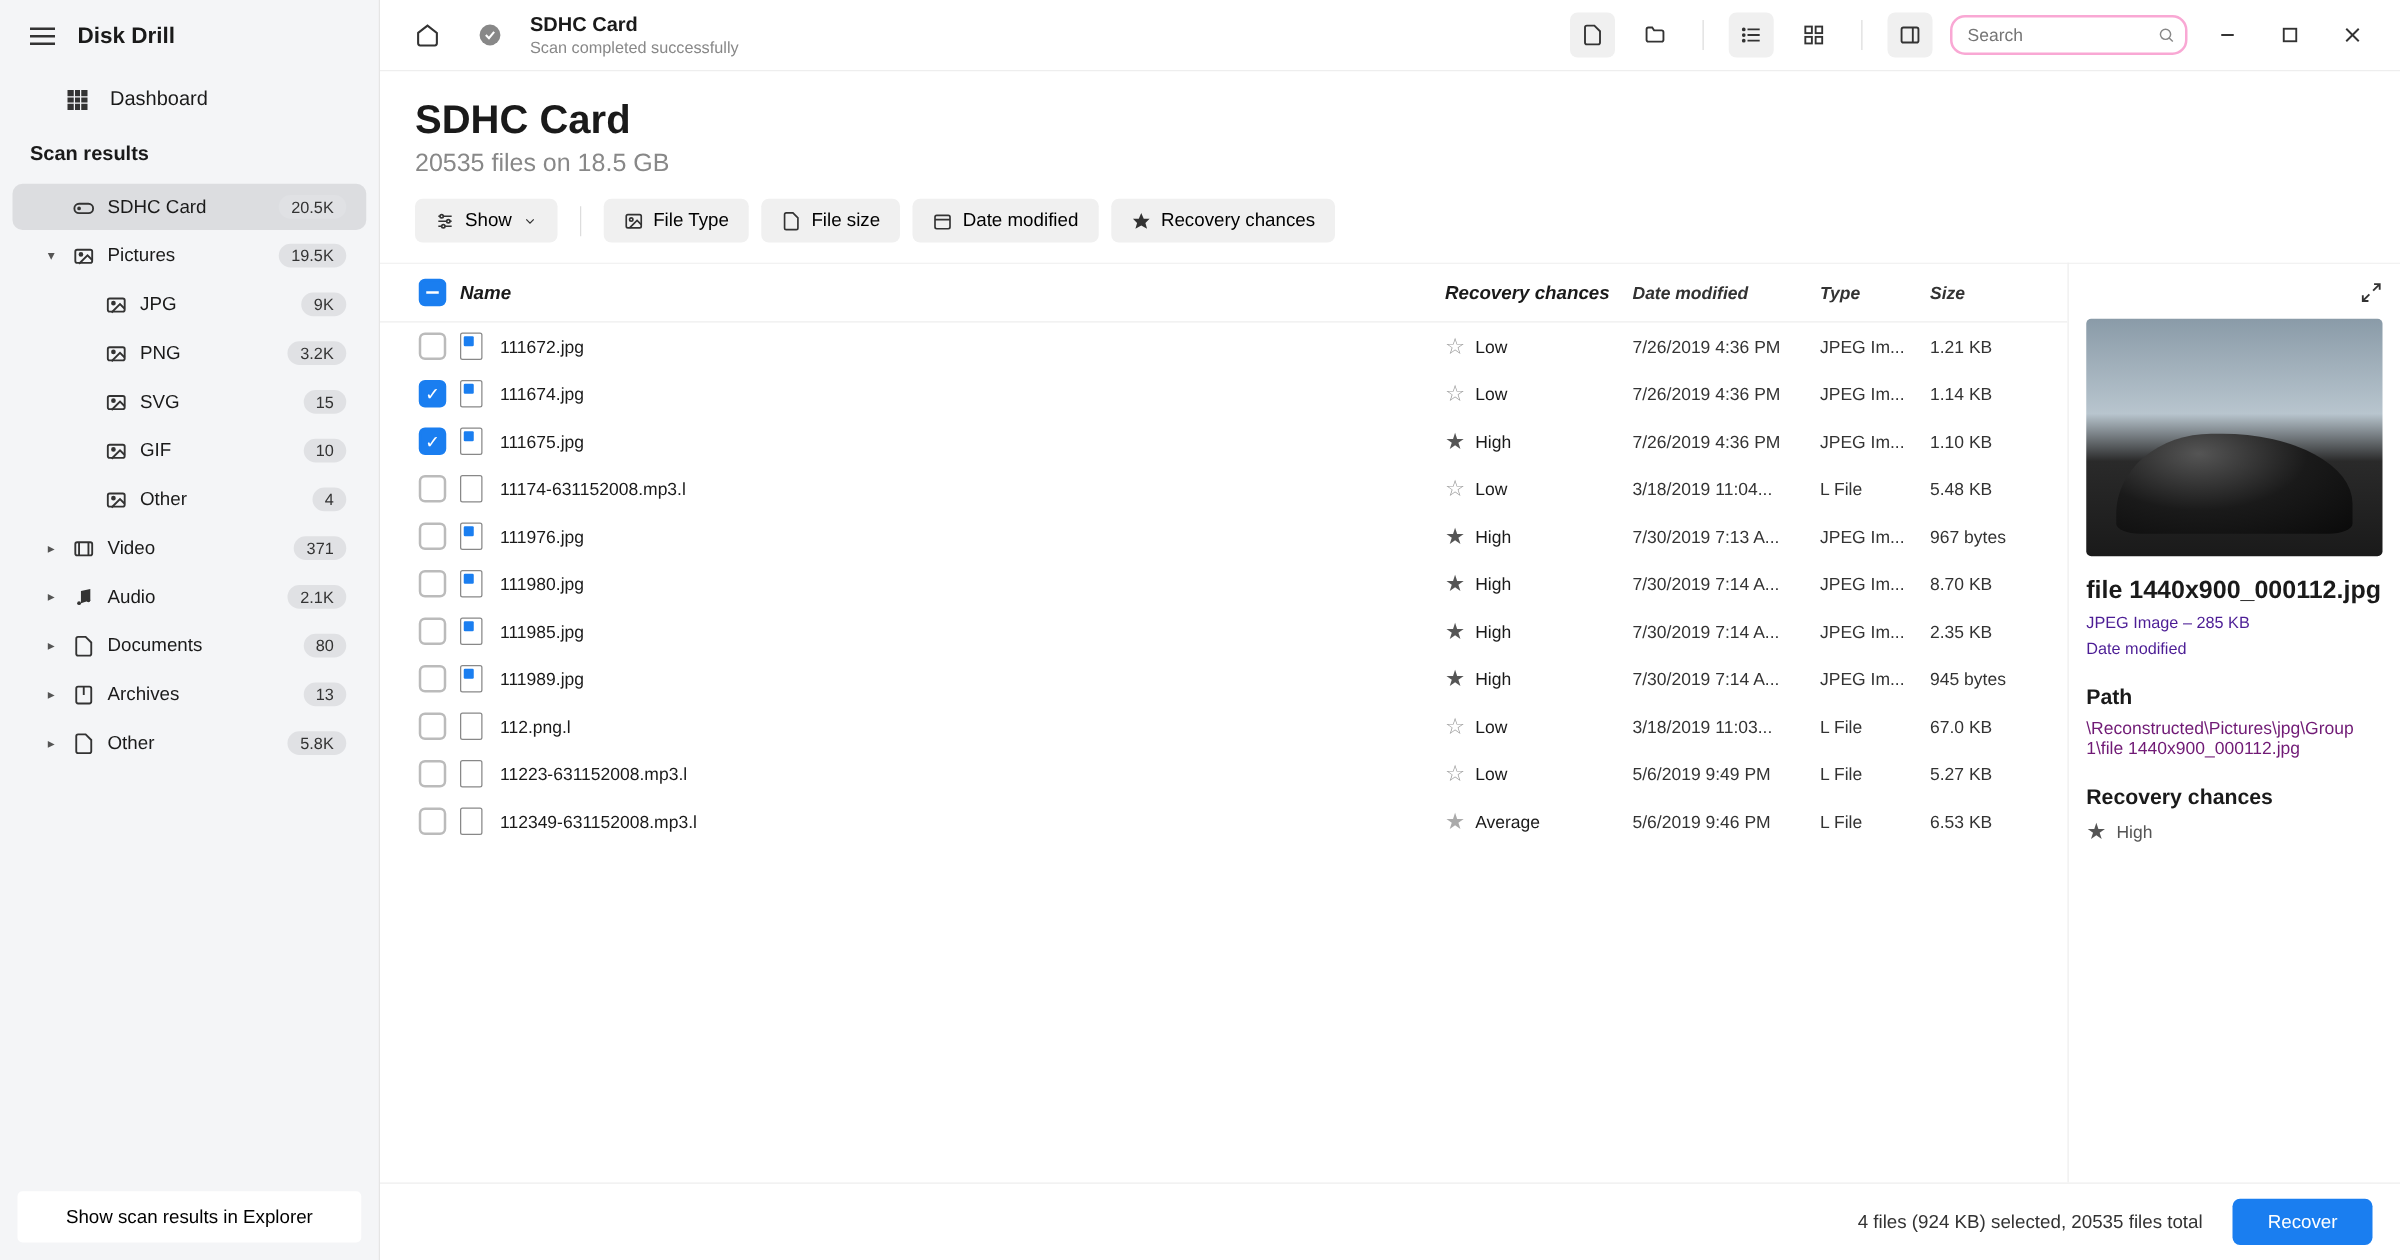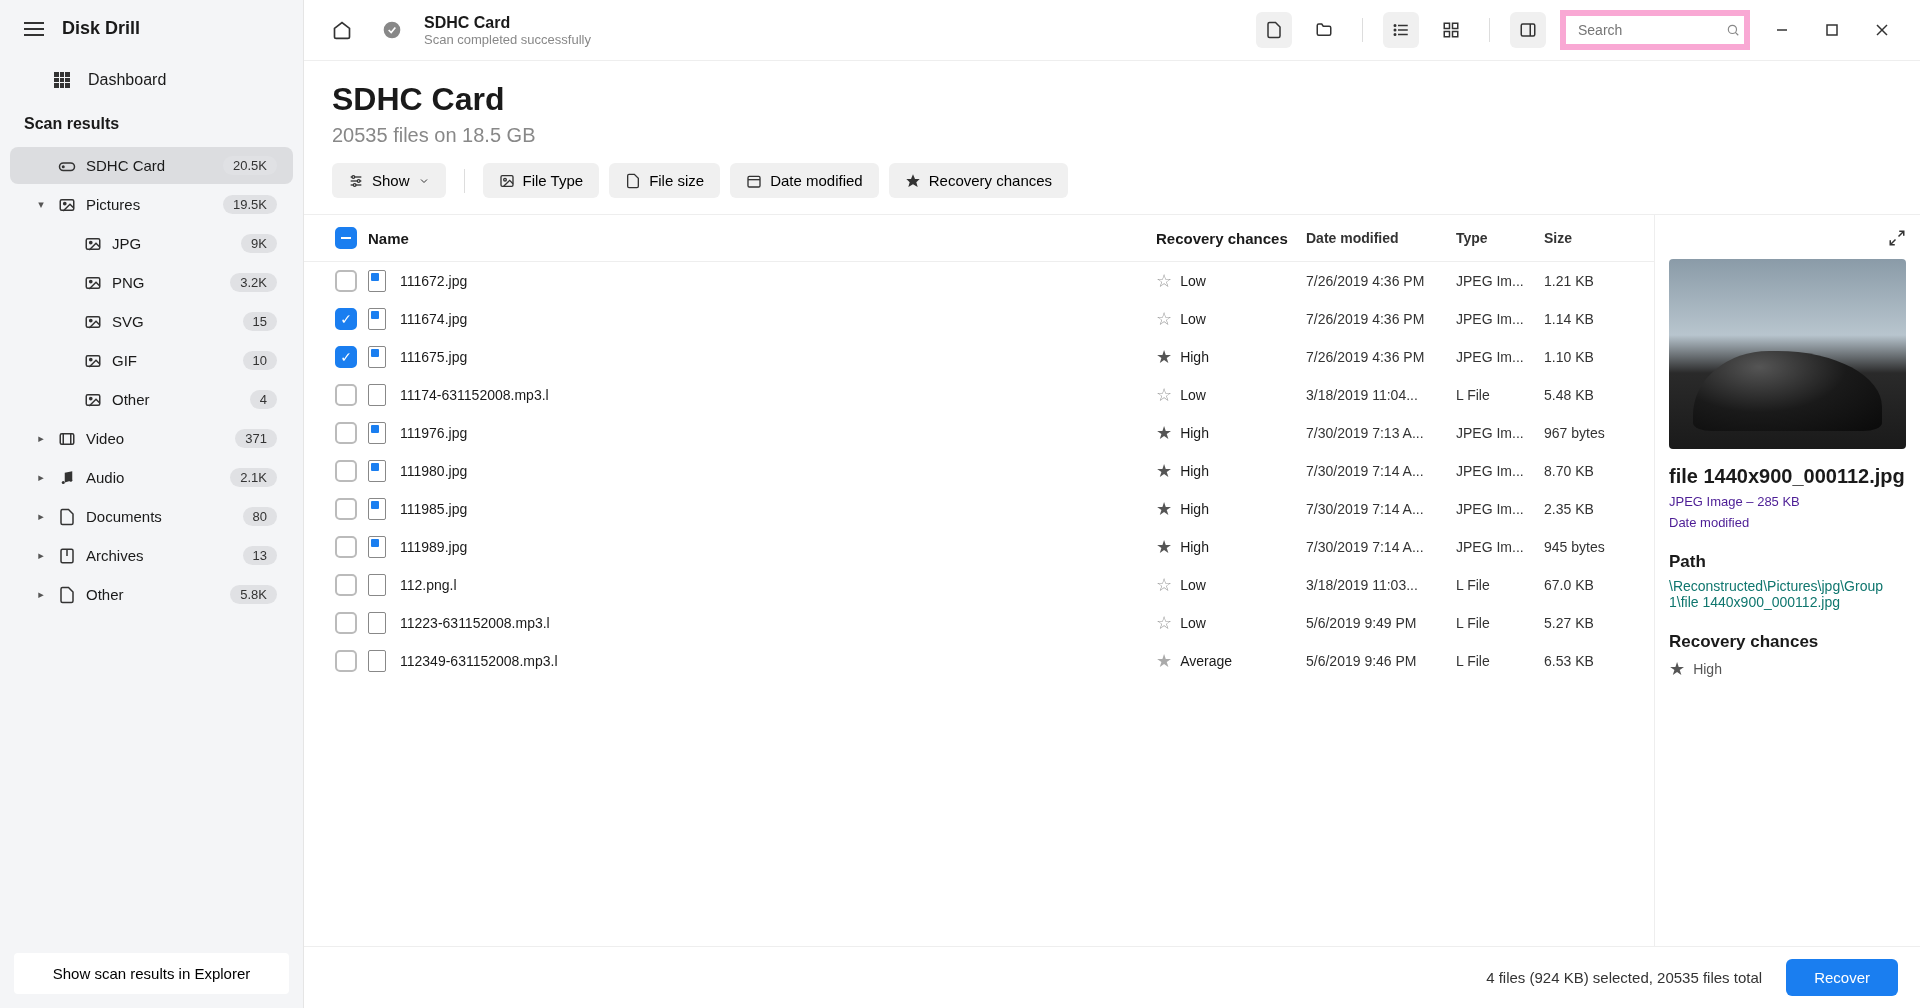--- a/index.html
+++ b/index.html
@@ -27,31 +27,31 @@
 .sidebar-footer button { width: 100%; background: #fff; border: none; padding: 12px; font-size: 15px; cursor: pointer; border-radius: 4px; }
 .main { flex: 1; display: flex; flex-direction: column; }
 .topbar { display: flex; align-items: center; padding: 10px 20px; gap: 14px; border-bottom: 1px solid #eee; }
 .topbar-btn { width: 36px; height: 36px; display: flex; align-items: center; justify-content: center; border-radius: 6px; cursor: pointer; }
 .topbar-btn.active { background: #f0f0f0; }
 .topbar-info { flex: 1; }
 .topbar-title { font-size: 16px; font-weight: 600; }
 .topbar-subtitle { font-size: 13px; color: #888; }
 .topbar-sep { width: 1px; height: 24px; background: #ddd; margin: 0 6px; }
 .search-box { position: relative; }
-.search-box input { width: 190px; padding: 6px 30px 6px 12px; border: 6px solid #f9a8d4; border-radius: 0; font-size: 14px; }
+.search-box input { width: 190px; padding: 6px 30px 6px 12px; border: 2px solid #f9a8d4; border-radius: 12px; font-size: 14px; }
 .search-box .search-ico { position: absolute; right: 10px; top: 50%; transform: translateY(-50%); color: #888; }
 .header-section { padding: 20px 28px 16px; }
 .page-title { font-size: 32px; font-weight: 700; margin-bottom: 6px; }
 .page-subtitle { font-size: 20px; color: #888; }
 .filter-bar { display: flex; align-items: center; gap: 10px; padding: 0 28px 16px; }
 .filter-btn { display: flex; align-items: center; gap: 8px; background: #f0f0f0; border: none; padding: 9px 16px; border-radius: 6px; font-size: 15px; cursor: pointer; }
 .filter-sep { width: 1px; height: 24px; background: #ddd; margin: 0 8px; }
 .content-row { flex: 1; display: flex; overflow: hidden; }
 .table-area { flex: 1; display: flex; flex-direction: column; overflow: hidden; border-top: 1px solid #eee; }
-.table-header { display: flex; align-items: center; padding: 12px 20px; border-bottom: 1px solid #eee; font-weight: 600; font-size: 15px; }
+.table-header { display: flex; align-items: center; padding: 12px 20px; border-bottom: 1px solid #eee; font-weight: 600; font-size: 15px; font-style: italic; }
 .table-body { flex: 1; overflow-y: auto; }
 .table-row { display: flex; align-items: center; padding: 8px 20px; }
 .col-check { width: 44px; display: flex; justify-content: center; }
 .col-name { flex: 1; display: flex; align-items: center; gap: 14px; min-width: 0; }
 .col-recovery { width: 150px; display: flex; align-items: center; gap: 8px; }
 .col-date { width: 150px; color: #333; font-size: 14px; white-space: nowrap; overflow: hidden; text-overflow: ellipsis; }
 .col-type { width: 88px; color: #333; font-size: 14px; white-space: nowrap; overflow: hidden; text-overflow: ellipsis; }
 .col-size { width: 90px; color: #333; font-size: 14px; }
 .checkbox { width: 22px; height: 22px; border: 2px solid #bbb; border-radius: 5px; display: flex; align-items: center; justify-content: center; cursor: pointer; }
 .checkbox.checked { background: #1a7ef0; border-color: #1a7ef0; color: #fff; }
@@ -63,21 +63,21 @@
 .star.filled { color: #555; }
 .star.outline { color: #999; }
 .preview-panel { width: 266px; border-left: 1px solid #eee; padding: 14px; overflow-y: auto; border-top: 1px solid #eee; position: relative; }
 .preview-expand { position: absolute; right: 14px; top: 14px; cursor: pointer; color: #333; }
 .preview-image { width: 100%; height: 190px; background: linear-gradient(180deg,#8a9ba8 0%,#b8c5ce 40%,#2a2a2a 60%,#1a1a1a 100%); border-radius: 4px; margin-top: 30px; position: relative; overflow:hidden; }
 .car-body { position:absolute; bottom:18px; left:10%; width:80%; height:42%; background:radial-gradient(ellipse at 35% 20%, #555 0%, #1a1a1a 50%, #0a0a0a 100%); border-radius:40% 55% 10% 10% / 80% 70% 10% 10%; }
 .preview-title { font-size: 20px; font-weight: 700; margin-top: 16px; word-break: break-word; }
 .preview-meta { color: #4c1d95; font-size: 13px; margin-top: 6px; }
 .preview-section { margin-top: 22px; }
 .preview-section-title { font-size: 17px; font-weight: 700; margin-bottom: 6px; }
-.preview-text { color: #0f766e; font-size: 14px; word-break: break-word; }
+.preview-text { color: #701a75; font-size: 14px; word-break: break-word; }
 .preview-chance { display: flex; align-items: center; gap: 8px; color: #555; }
 .statusbar { display: flex; align-items: center; justify-content: flex-end; gap: 24px; padding: 12px 22px; border-top: 1px solid #eee; }
 .status-text { font-size: 15px; color: #333; }
 .recover-btn { background: #1a7ef0; color: #fff; border: none; padding: 10px 28px; border-radius: 6px; font-size: 15px; font-weight: 500; cursor: pointer; }
 svg { display: block; }
 </style>
 </head>
 <body>
 
 <div class="app">

